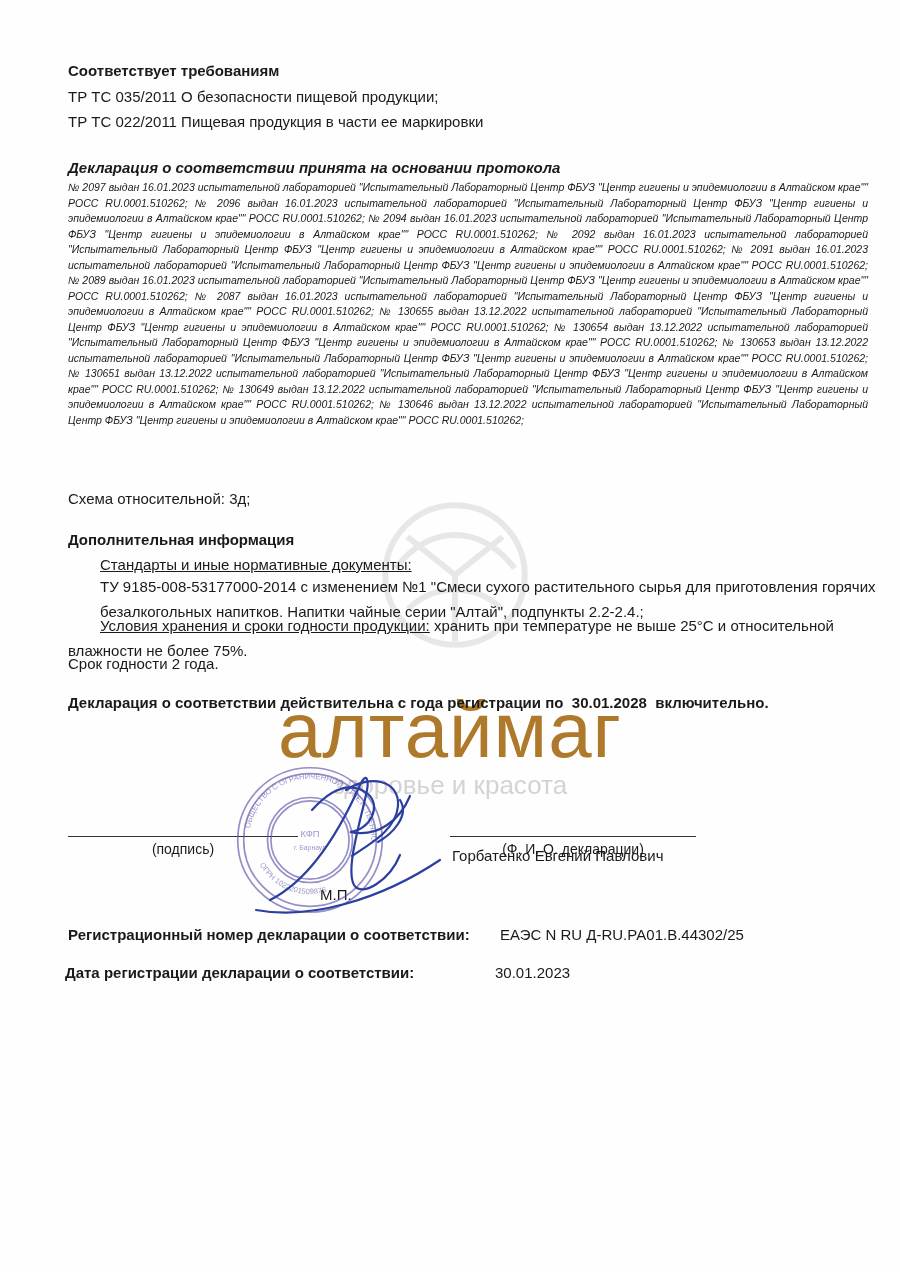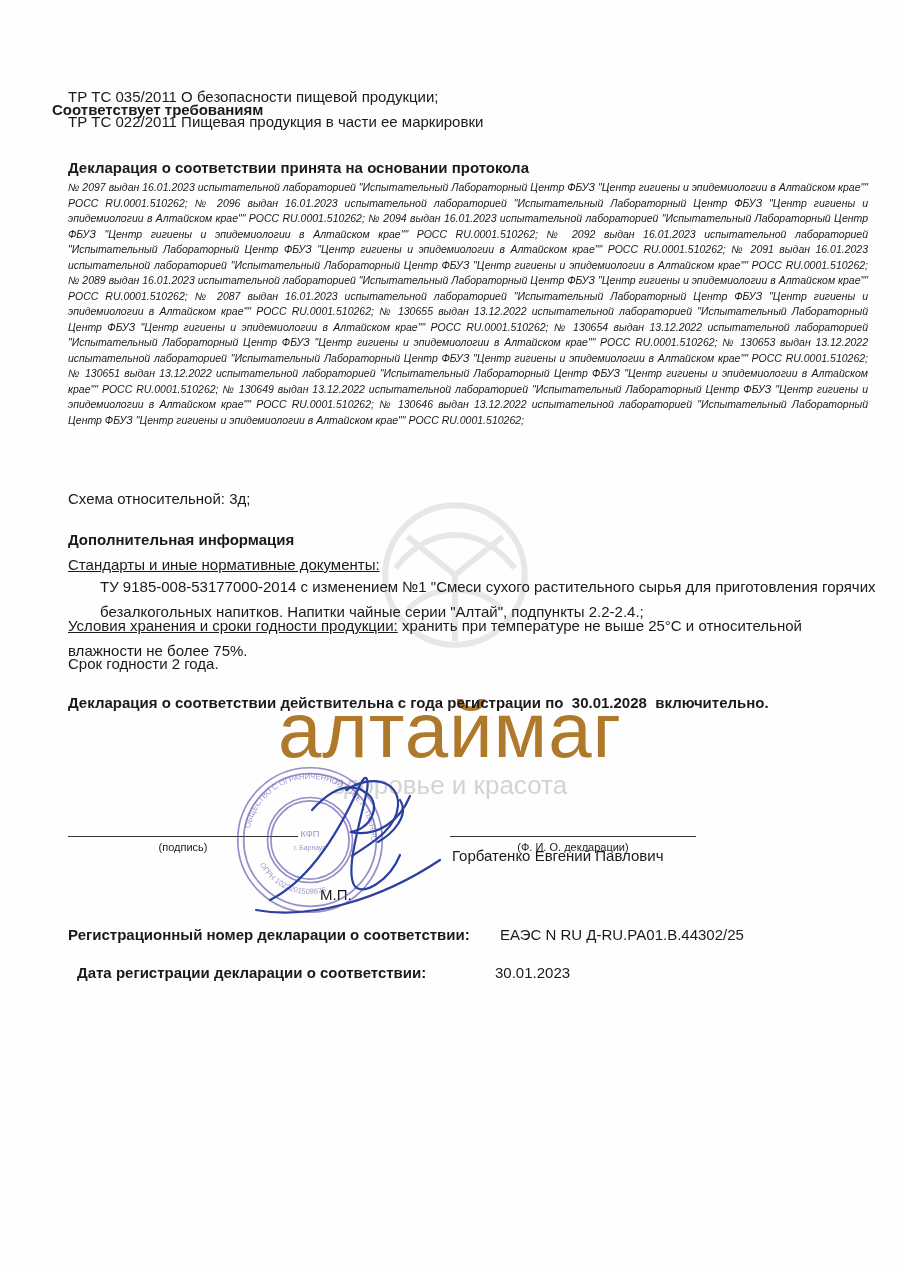--- a/index.html
+++ b/index.html
@@ -72,21 +72,21 @@
     z-index: 2;
   }
   .blk {
     position: absolute;
   }
   .bold {
     font-weight: bold;
   }
   .t15 { font-size: 15px; line-height: 25px; }
   .t11 { font-size: 10.5px; line-height: 15.5px; text-align: justify; font-style: italic; }
-  .underline { text-decoration: underline; }
+  .underline { text-decoration: underline; margin-left: 32px; }
 
   
   .sig-line {
     position: absolute;
     border-bottom: 1px solid #333;
   }
   .stamp {
     position: absolute;
     left: 225px;
     top: 755px;
@@ -98,21 +98,21 @@
   .signature {
     position: absolute;
     left: 250px;
     top: 760px;
     width: 240px;
     height: 170px;
     z-index: 4;
   }
   .caption {
     position: absolute;
-    font-size: 11px;
+    font-size: 14px;
     text-align: center;
   }
 </style>
 </head>
 <body>
 
 <div class="page">
 
   <div class="watermark">
     <svg class="wm-logo" viewBox="0 0 200 200">
@@ -124,26 +124,26 @@
         <path d="M30 92 C 70 40, 130 40, 170 92"></path>
         <path d="M45 140 C 75 110, 125 110, 155 140"></path>
       </g>
     </svg>
     <div class="wm-text">алтаймаг</div>
     <div class="wm-sub">здоровье и красота</div>
   </div>
 
   <div class="content">
 
-    <div class="blk bold t15" style="left:52px; top:58px;margin-top:39px;">Соответствует требованиям</div>
+    <div class="blk bold t15" style="left:68px; top:58px;">Соответствует требованиям</div>
 
     <div class="blk t15" style="left:68px; top:84px;">ТР ТС 035/2011 О безопасности пищевой продукции;</div>
     <div class="blk t15" style="left:68px; top:109px;">ТР ТС 022/2011 Пищевая продукция в части ее маркировки</div>
 
-    <div class="blk bold t15" style="left:68px; top:155px;">Декларация о соответствии принята на основании протокола</div>
+    <div class="blk bold t15" style="left:68px; top:155px;font-style:italic;">Декларация о соответствии принята на основании протокола</div>
 
     <div class="blk t11" style="left:68px; top:180px; width:800px;">№ 2097 выдан 16.01.2023  испытательной лабораторией "Испытательный Лабораторный Центр ФБУЗ "Центр гигиены и эпидемиологии в Алтайском крае"" РОСС RU.0001.510262; № 2096 выдан 16.01.2023  испытательной лабораторией "Испытательный Лабораторный Центр ФБУЗ "Центр гигиены и эпидемиологии в Алтайском крае"" РОСС RU.0001.510262; № 2094 выдан 16.01.2023  испытательной лабораторией "Испытательный Лабораторный Центр ФБУЗ "Центр гигиены и эпидемиологии в Алтайском крае"" РОСС RU.0001.510262; № 2092 выдан 16.01.2023  испытательной лабораторией "Испытательный Лабораторный Центр ФБУЗ "Центр гигиены и эпидемиологии в Алтайском крае"" РОСС RU.0001.510262; № 2091 выдан 16.01.2023  испытательной лабораторией "Испытательный Лабораторный Центр ФБУЗ "Центр гигиены и эпидемиологии в Алтайском крае"" РОСС RU.0001.510262; № 2089 выдан 16.01.2023  испытательной лабораторией "Испытательный Лабораторный Центр ФБУЗ "Центр гигиены и эпидемиологии в Алтайском крае"" РОСС RU.0001.510262; № 2087 выдан 16.01.2023  испытательной лабораторией "Испытательный Лабораторный Центр ФБУЗ "Центр гигиены и эпидемиологии в Алтайском крае"" РОСС RU.0001.510262; № 130655 выдан 13.12.2022  испытательной лабораторией "Испытательный Лабораторный Центр ФБУЗ "Центр гигиены и эпидемиологии в Алтайском крае"" РОСС RU.0001.510262; № 130654 выдан 13.12.2022  испытательной лабораторией "Испытательный Лабораторный Центр ФБУЗ "Центр гигиены и эпидемиологии в Алтайском крае"" РОСС RU.0001.510262; № 130653 выдан 13.12.2022  испытательной лабораторией "Испытательный Лабораторный Центр ФБУЗ "Центр гигиены и эпидемиологии в Алтайском крае"" РОСС RU.0001.510262; № 130651 выдан 13.12.2022  испытательной лабораторией "Испытательный Лабораторный Центр ФБУЗ "Центр гигиены и эпидемиологии в Алтайском крае"" РОСС RU.0001.510262; № 130649 выдан 13.12.2022  испытательной лабораторией "Испытательный Лабораторный Центр ФБУЗ "Центр гигиены и эпидемиологии в Алтайском крае"" РОСС RU.0001.510262;  № 130646 выдан 13.12.2022  испытательной лабораторией "Испытательный Лабораторный Центр ФБУЗ "Центр гигиены и эпидемиологии в Алтайском крае"" РОСС RU.0001.510262;</div>
 
     <div class="blk t15" style="left:68px; top:486px;">Схема относительной: 3д;</div>
 
     <div class="blk bold t15" style="left:68px; top:527px;">Дополнительная информация</div>
 
     <div class="blk t15 underline" style="left:68px; top:552px;">Стандарты и иные нормативные документы:</div>
 
     <div class="blk t15" style="left:68px; top:574px; width:800px;margin-left:32px;">ТУ 9185-008-53177000-2014 с изменением №1 "Смеси сухого растительного сырья для приготовления горячих безалкогольных напитков. Напитки чайные серии "Алтай", подпункты 2.2-2.4.;</div>
@@ -194,17 +194,17 @@
 
     <div class="sig-line" style="left:450px; top:836px; width:246px;"></div>
     <div class="blk t15" style="left:452px; top:822px;margin-top:21px;">Горбатенко Евгений Павлович</div>
     <div class="caption" style="left:450px; top:841px; width:246px;">(Ф. И. О. декларации)</div>
 
     <div class="blk t15" style="left:320px; top:882px;">М.П.</div>
 
     <div class="blk bold t15" style="left:68px; top:922px;">Регистрационный номер декларации о соответствии:</div>
     <div class="blk t15" style="left:500px; top:922px;">ЕАЭС N RU Д-RU.РА01.В.44302/25</div>
 
-    <div class="blk bold t15" style="left:77px; top:960px;">Дата регистрации декларации о соответствии:</div>
+    <div class="blk bold t15" style="left:65px; top:960px;">Дата регистрации декларации о соответствии:</div>
     <div class="blk t15" style="left:495px; top:960px;">30.01.2023</div>
 
   </div>
 </div>
 
 </body></html>

